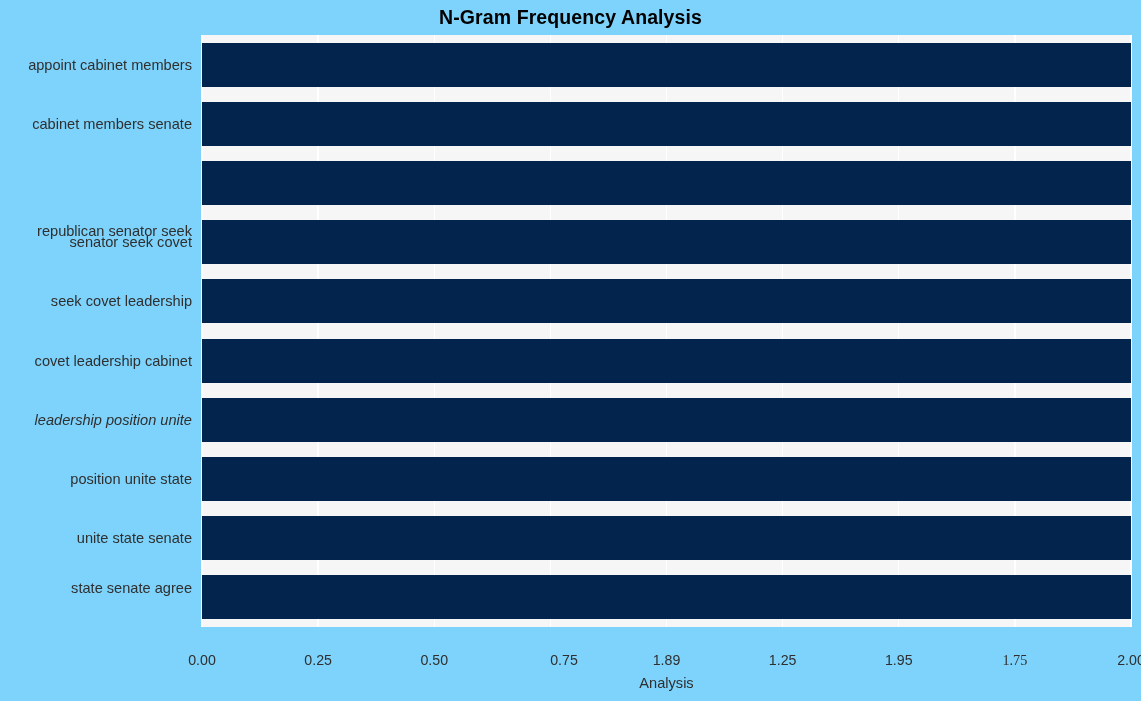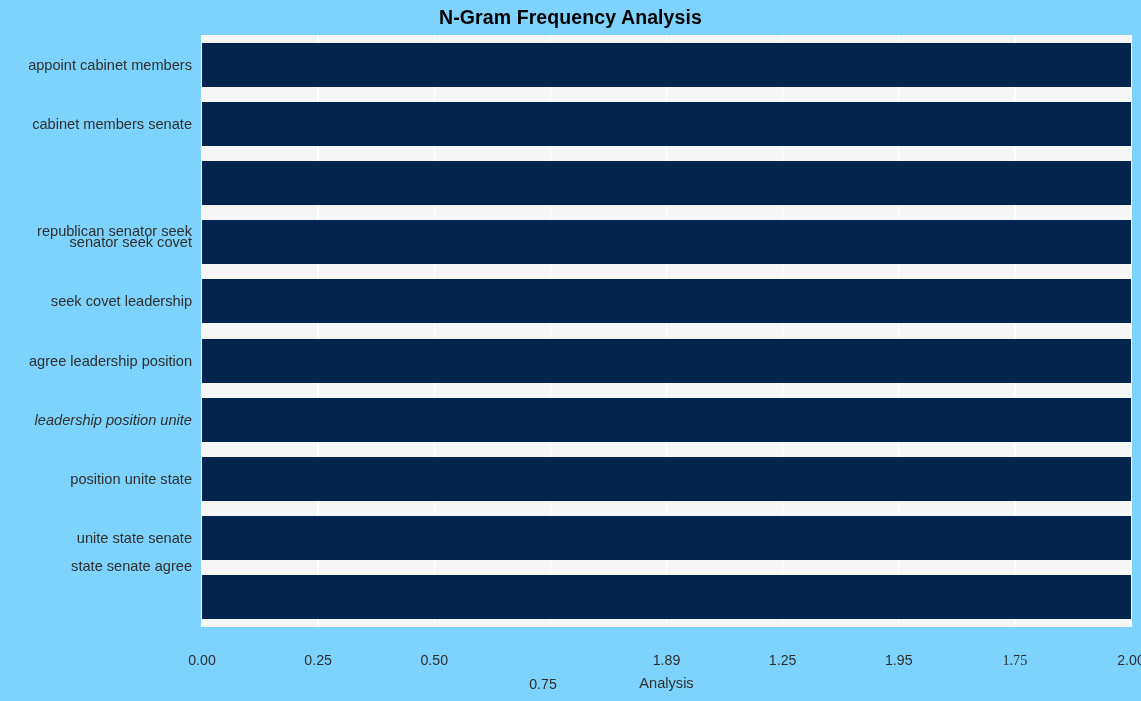--- a/index.html
+++ b/index.html
@@ -137,32 +137,32 @@
         <div class="bar" title="state senate agree: 2" style="width: 929px; top: 540.4px; background: rgb(3, 36, 77);"></div>
       </div>
   </div>
 
   <div id="ylabels">
       <div class="ylabel" style="top: 21.6px; margin-left: 24px;">appoint cabinet members</div>
       <div class="ylabel" style="top: 80.8px;">cabinet members senate</div>
       <div class="ylabel" style="top: 140px; margin-top: 48px;">republican senator seek</div>
       <div class="ylabel" style="top: 199.2px;">senator seek covet</div>
       <div class="ylabel" style="top: 258.4px;">seek covet leadership</div>
-      <div class="ylabel" style="top: 317.6px;">agree leadership position</div>
+      <div class="ylabel" style="top: 317.6px;">covet leadership cabinet</div>
       <div class="ylabel" style="top: 376.8px; font-style: italic;">leadership position unite</div>
       <div class="ylabel" style="top: 436px;">position unite state</div>
       <div class="ylabel" style="top: 495.2px;">unite state senate</div>
-      <div class="ylabel" style="top: 523px;">state senate agree</div>
+      <div class="ylabel" style="top: 545px;">state senate agree</div>
     </div>
 
   <div id="xlabels">
       <div class="xlabel" style="left: 202px;">0.00</div>
       <div class="xlabel" style="left: 318.125px;">0.25</div>
       <div class="xlabel" style="left: 434.25px;">0.50</div>
-      <div class="xlabel" style="left: 543px; margin-top: 24px;">0.75</div>
+      <div class="xlabel" style="left: 564px;">0.75</div>
       <div class="xlabel" style="left: 666.5px;">1.89</div>
       <div class="xlabel" style="left: 782.625px;">1.25</div>
       <div class="xlabel" style="left: 898.75px;">1.95</div>
       <div class="xlabel" style="left: 1014.88px; font-family: Liberation Serif, serif;">1.75</div>
       <div class="xlabel" style="left: 1131px;">2.00</div>
     </div>
 
   <div id="xaxis-title">Analysis</div>
 
 </div>

